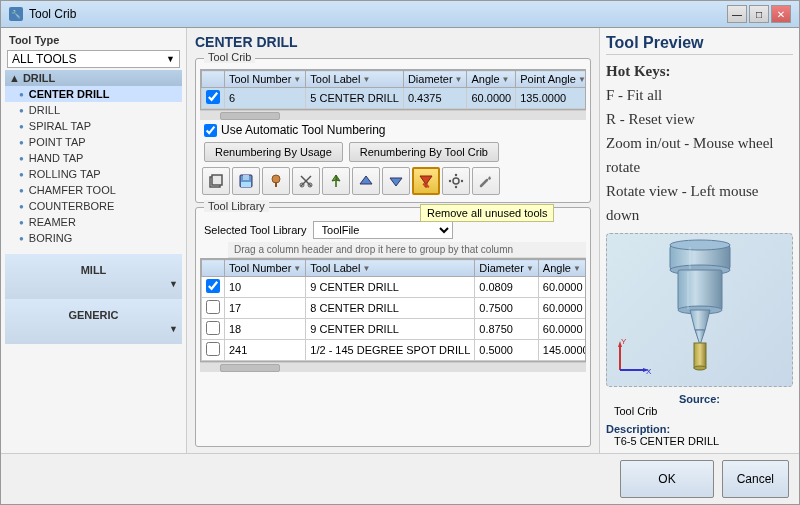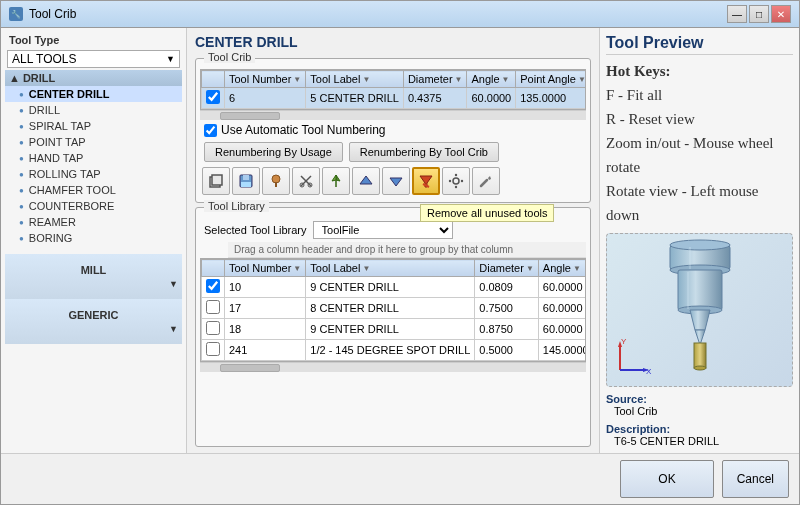--- a/index.html
+++ b/index.html
@@ -58,21 +58,21 @@
     .lib-select { border: 1px solid #aaa; background: white; padding: 1px 4px; font-size: 11px; width: 140px; }
     .drag-hint { font-size: 10px; color: #666; padding: 2px 6px; background: #f0f0f0; border-bottom: 1px solid #ddd; margin-left: 28px; }
 
     
     .right-panel { width: 200px; background: #f5f5f5; border-left: 1px solid #ccc; padding: 6px; display: flex; flex-direction: column; gap: 6px; }
     .preview-label { font-size: 16px; font-weight: bold; color: #1a3a6a; border-bottom: 1px solid #ccc; padding-bottom: 2px; margin-bottom: 4px; }
     .hot-keys { font-size: 15px; color: #333; line-height: 1.6; font-family: Liberation Serif, serif; }
     .preview-area { flex: 1; background: linear-gradient(135deg, #d8e8f0, #c8d8e8); border: 1px dashed #aaa; border-radius: 4px; display: flex; align-items: center; justify-content: center; min-height: 140px; position: relative; overflow: hidden; }
 
     .source-section { font-size: 11px; }
-    .source-section .label { font-weight: bold; color: #1a3a6a; }
+    .source-section .label { font-weight: bold; color: #1a3a6a; text-align: center; }
     .desc-section { font-size: 11px; }
     .desc-section .label { font-weight: bold; color: #1a3a6a; }
 
     
     .bottom-bar { display: flex; justify-content: flex-end; gap: 8px; padding: 6px 10px; border-top: 1px solid #ccc; background: #f0f0f0; }
     .ok-btn { padding: 4px 37px; background: linear-gradient(to bottom, #e8f0f8, #d0dcec); border: 1px solid #888; cursor: pointer; font-size: 12px; border-radius: 2px; }
     .cancel-btn { padding: 11px 14px; background: linear-gradient(to bottom, #e8f0f8, #d0dcec); border: 1px solid #888; cursor: pointer; font-size: 12px; border-radius: 2px; }
 
     .sidebar-all { background: white; border: 1px solid #aaa; padding: 1px 4px; display: flex; align-items: center; justify-content: space-between; margin: 2px; }
     .chevron { font-size: 9px; }

